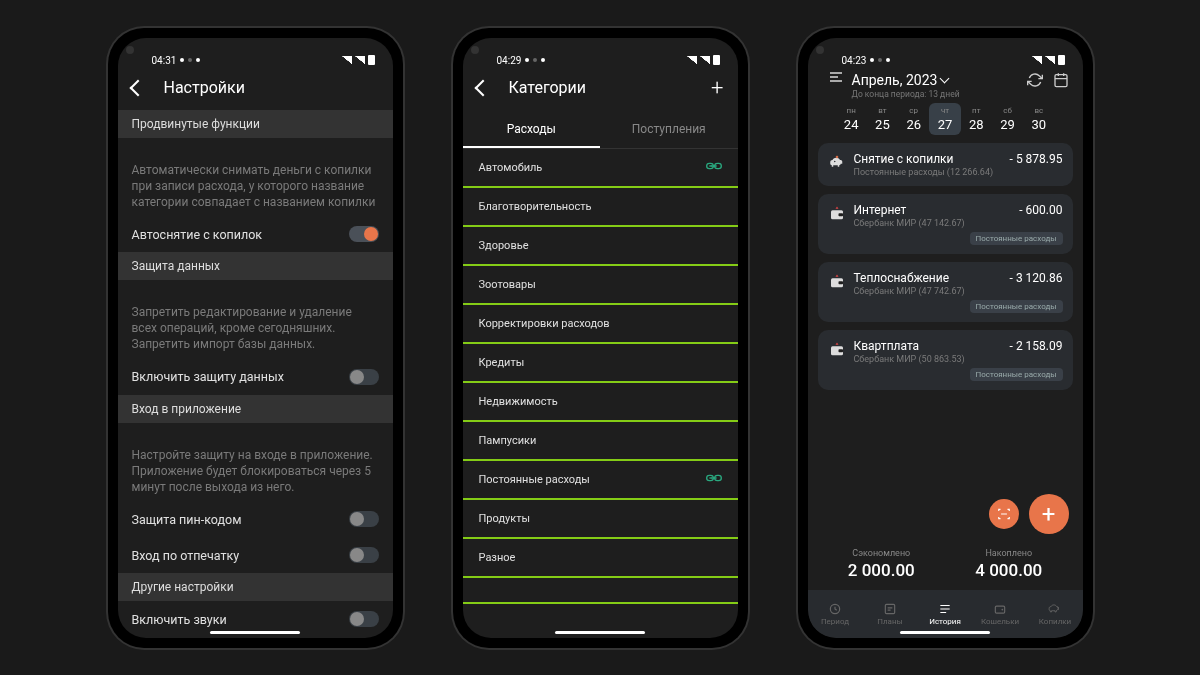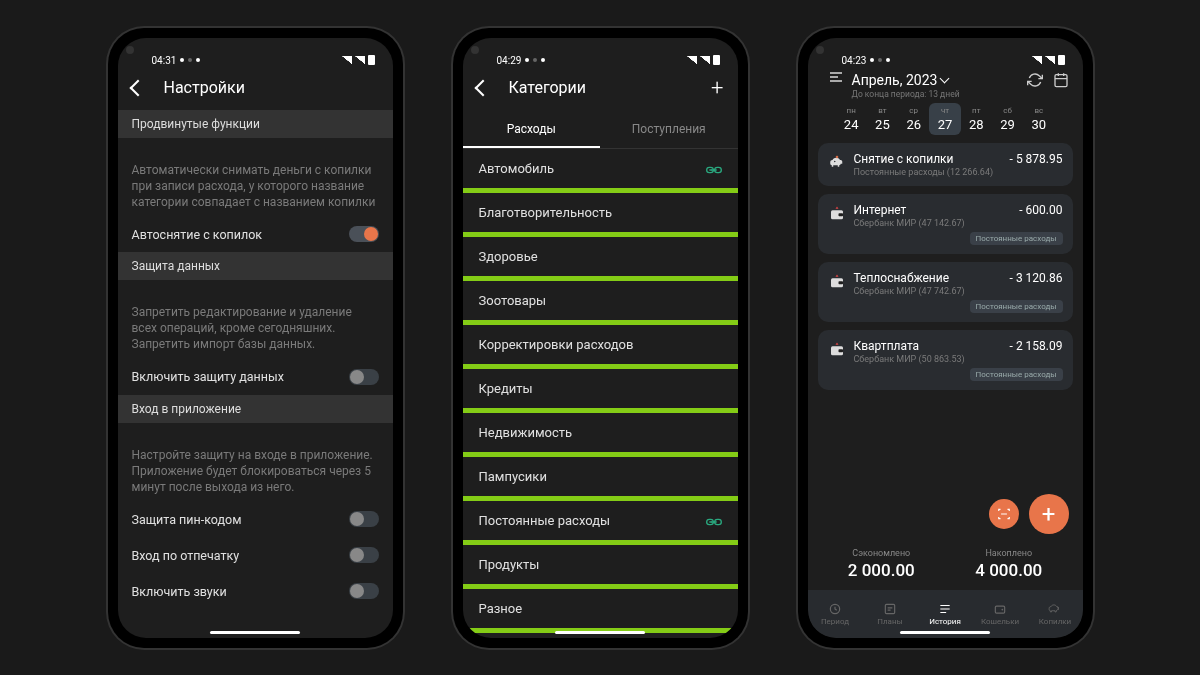--- a/index.html
+++ b/index.html
@@ -136,25 +136,25 @@
     content: "";
     position: absolute;
     bottom: 0;
     left: 0;
     right: 0;
     height: 2px;
     background: #fff;
   }
   .cat-row {
     display: flex;
-    align-items: center;
+    align-items: flex-start;
     justify-content: space-between;
     padding: 12px 16px;
-    font-size: 13px;
-    border-bottom: 5px solid #84cc16;
+    font-size: 11px;
+    border-bottom: 2px solid #84cc16;
   }
   .link-icon {
     width: 16px;
     height: 10px;
     color: #2aa87f;
   }
   .link-icon svg { width: 100%; height: 100%; }
 
   
   .hist-appbar {
@@ -349,20 +349,21 @@
         <div class="section-header">Вход в приложение</div>
         <div class="section-desc">Настройте защиту на входе в приложение. Приложение будет блокироваться через 5 минут после выхода из него.</div>
         <div class="setting-row">
           <span>Защита пин-кодом</span>
           <div class="toggle"></div>
         </div>
         <div class="setting-row">
           <span>Вход по отпечатку</span>
           <div class="toggle"></div>
         </div>
+        <div class="section-header">Другие настройки</div>
         <div class="setting-row">
           <span>Включить звуки</span>
           <div class="toggle"></div>
         </div>
       </div>
     <div class="home-bar"></div>
   </div>
 </div>
 
 <div class="phone">

